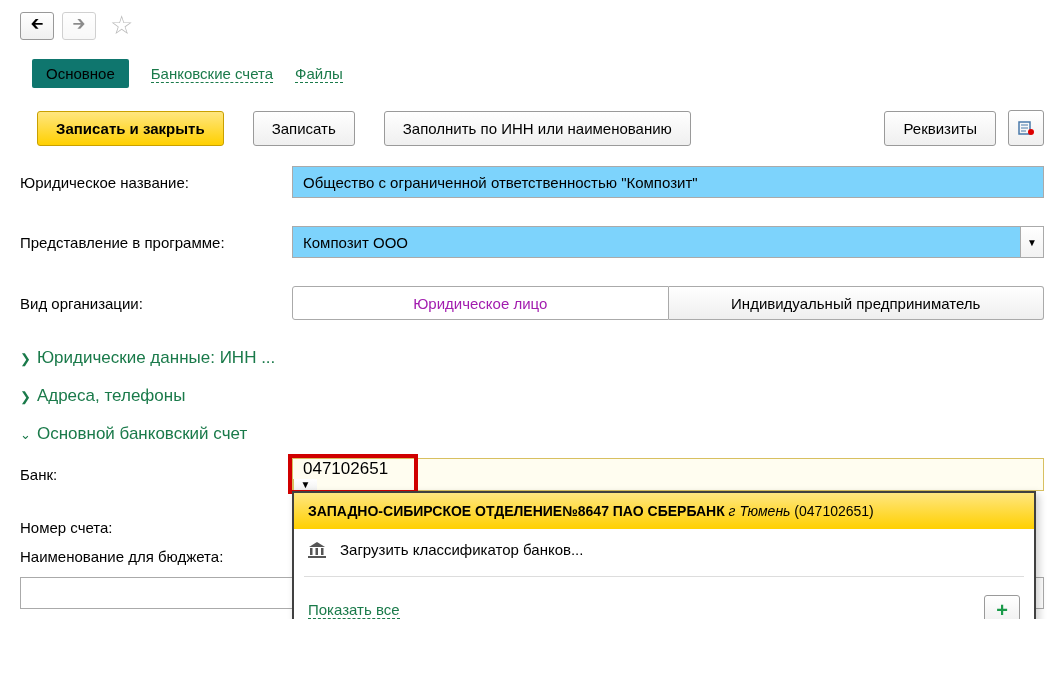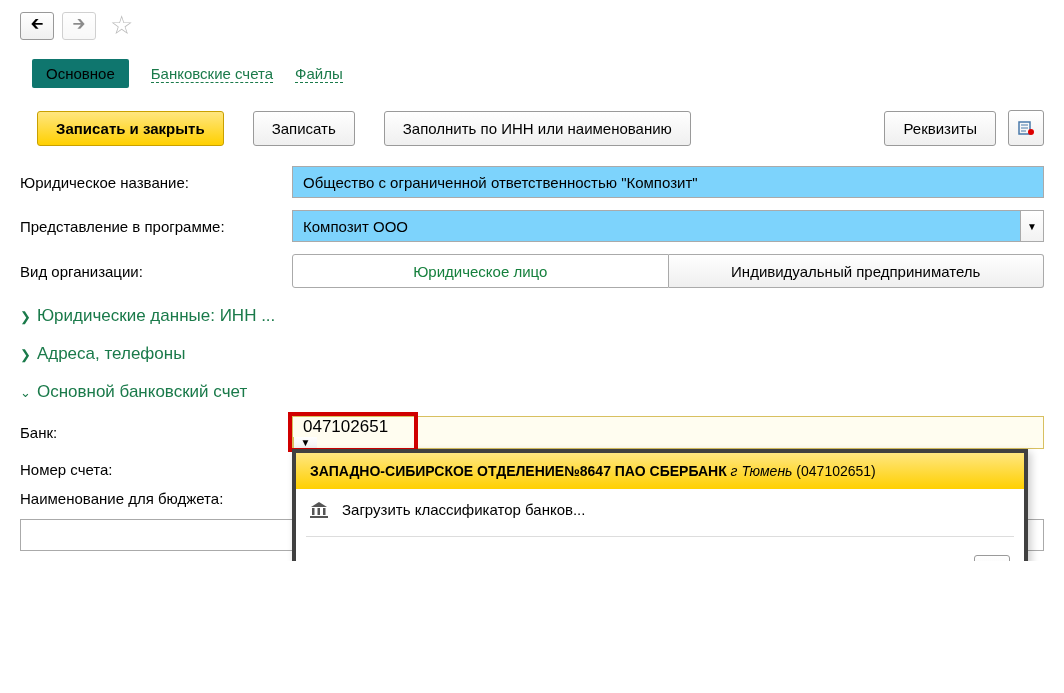--- a/index.html
+++ b/index.html
@@ -94,21 +94,21 @@
       justify-content: center;
       cursor: pointer;
       margin-left: auto;
     }
     .spacer {
       flex: 1;
     }
     .form-row {
       display: flex;
       align-items: center;
-      margin-bottom: 12px;
+      margin-bottom: 28px;
     }
     .form-label {
       width: 272px;
       font-size: 15px;
     }
     .text-input {
       flex: 1;
       height: 32px;
       border: 1px solid #aaa;
       padding: 0 10px;
@@ -141,21 +141,21 @@
       height: 34px;
       border: 1px solid #aaa;
       background: linear-gradient(#fff, #efefef);
       font-size: 15px;
       cursor: pointer;
       display: flex;
       align-items: center;
       justify-content: center;
     }
     .toggle-btn.active {
-      color: #15803d;
+      color: #a21caf;
       background: #fff;
     }
     .toggle-btn:first-child {
       border-top-left-radius: 3px;
       border-bottom-left-radius: 3px;
     }
     .toggle-btn:last-child {
       border-left: none;
       border-top-right-radius: 3px;
       border-bottom-right-radius: 3px;
@@ -209,23 +209,23 @@
       cursor: pointer;
       display: flex;
       align-items: center;
       justify-content: center;
       font-size: 10px;
     }
     .bank-dropdown {
       position: absolute;
       top: 33px;
       left: 0;
-      right: 16px;
+      right: 8px;
       background: #fff;
-      border: 4px solid #404040;
+      border: 2px solid #404040;
       box-shadow: 3px 3px 8px rgba(0,0,0,0.2);
       z-index: 10;
     }
     .bank-dropdown-header {
       background: linear-gradient(#ffe680, #ffd000);
       padding: 10px 14px;
       font-size: 14px;
     }
     .bank-dropdown-header .bold {
       font-weight: bold;

